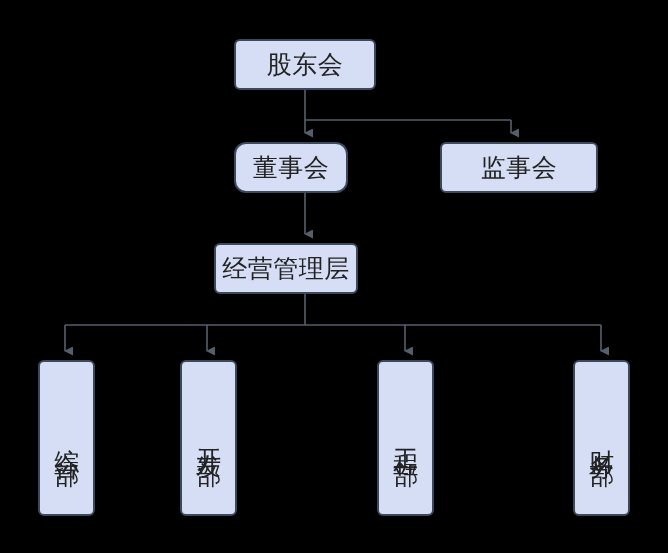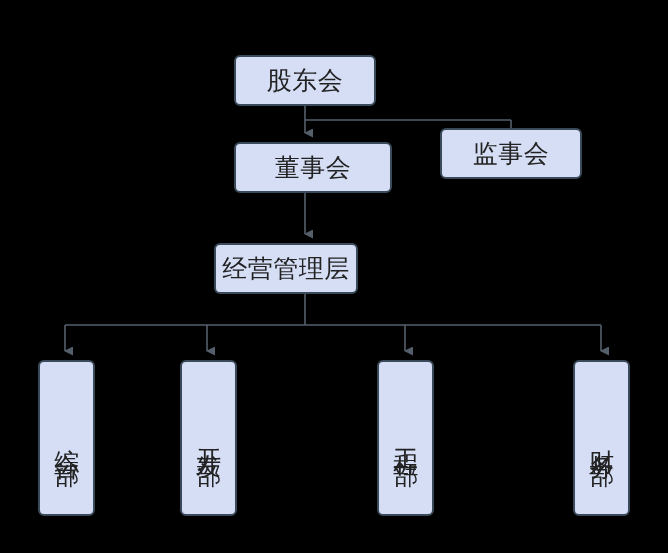--- a/index.html
+++ b/index.html
@@ -75,28 +75,28 @@
     <g>
       <path d="M 305 294 L 305 325" stroke="#555f6b" stroke-width="1.6" fill="none"></path>
       <path d="M 65 325 L 601 325" stroke="#555f6b" stroke-width="1.6" fill="none"></path>
       <path d="M 65 325 L 65 351" stroke="#555f6b" stroke-width="1.6" fill="none" marker-end="url(#arrowhead)"></path>
       <path d="M 207 325 L 207 351" stroke="#555f6b" stroke-width="1.6" fill="none" marker-end="url(#arrowhead)"></path>
       <path d="M 405 325 L 405 351" stroke="#555f6b" stroke-width="1.6" fill="none" marker-end="url(#arrowhead)"></path>
       <path d="M 601 325 L 601 351" stroke="#555f6b" stroke-width="1.6" fill="none" marker-end="url(#arrowhead)"></path>
     </g>
   </svg>
 
-  <div class="node" style="left:234px; top:55px; width:142px; height:51px;">
+  <div class="node" style="left:234px; top:39px; width:142px; height:51px;">
     <span class="label">股东会</span>
   </div>
 
-  <div class="node" style="left:234px; top:142px; width:158px; height:51px;">
+  <div class="node" style="left:234px; top:142px; width:114px; height:51px;border-radius:12px;">
     <span class="label">董事会</span>
   </div>
-  <div class="node" style="left:440px; top:128px; width:142px; height:51px;">
+  <div class="node" style="left:440px; top:142px; width:158px; height:51px;">
     <span class="label">监事会</span>
   </div>
 
   <div class="node" style="left:214px; top:243px; width:144px; height:51px;">
     <span class="label">经营管理层</span>
   </div>
 
   <div class="node vertical" style="left:38px; top:360px; width:57px; height:156px;">
     <span class="label">综合部</span>
   </div>

